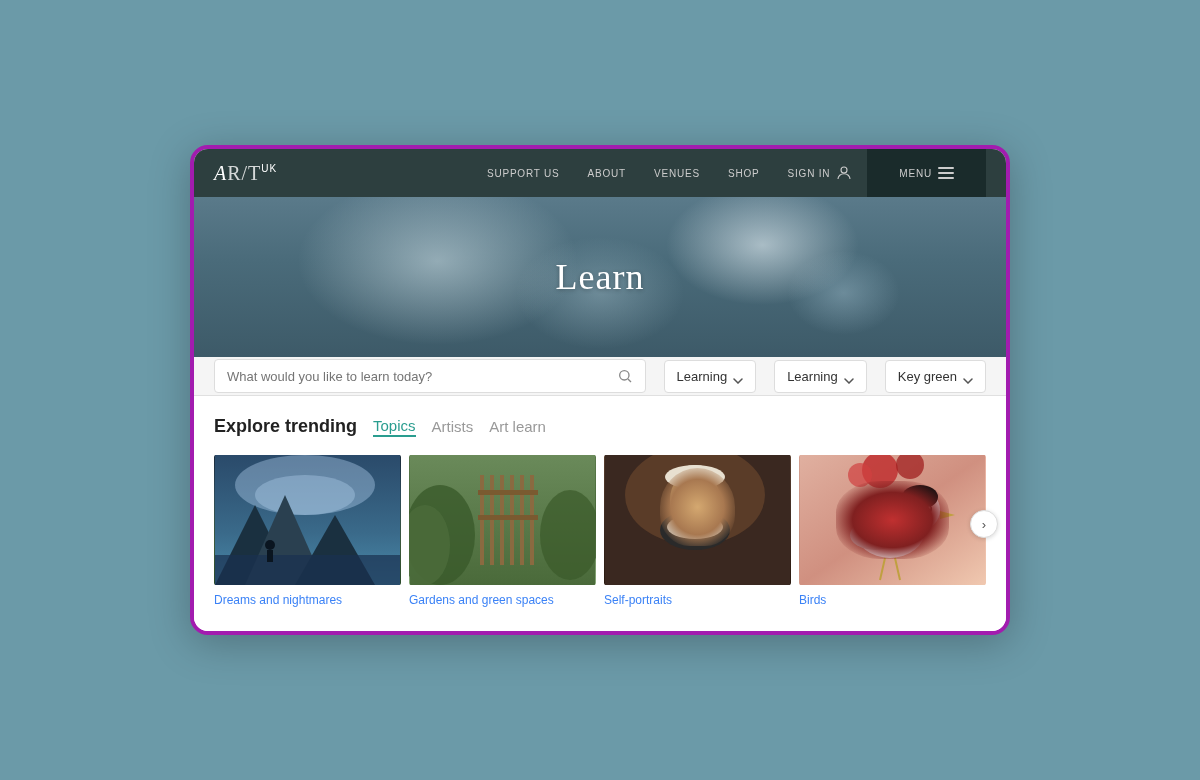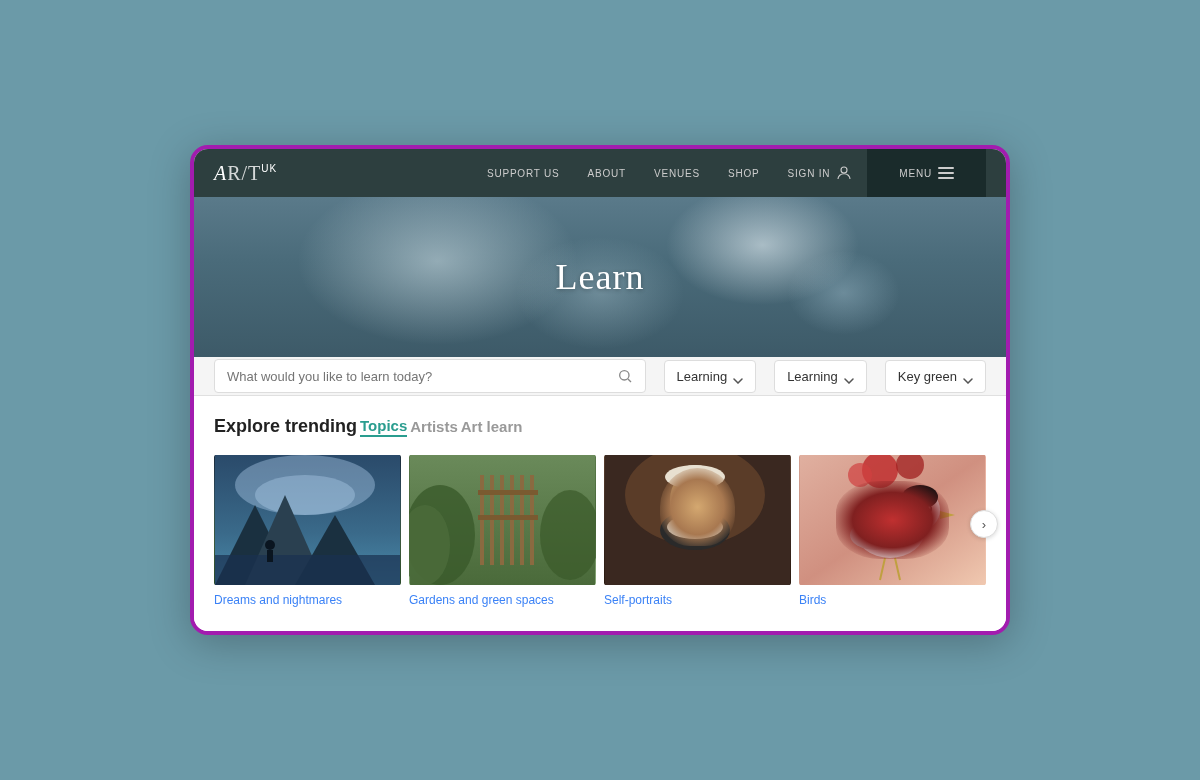--- a/index.html
+++ b/index.html
@@ -214,35 +214,35 @@
 
     
     .content {
       background: #fff;
       padding: 20px 20px 24px;
     }
 
     .explore-header {
       display: flex;
       align-items: center;
-      gap: 3px;
+      gap: 16px;
       margin-bottom: 18px;
     }
 
     .explore-label {
       font-size: 18px;
       font-weight: 700;
       color: #222;
     }
 
     .tab {
       font-size: 15px;
       cursor: pointer;
       color: #999;
-      font-weight: 700;
+      font-weight: 400;
       border: none;
       background: none;
       padding: 0;
     }
 
     .tab.active {
       color: #2a9d8f;
       border-bottom: 2px solid #2a9d8f;
       padding-bottom: 1px;
     }

